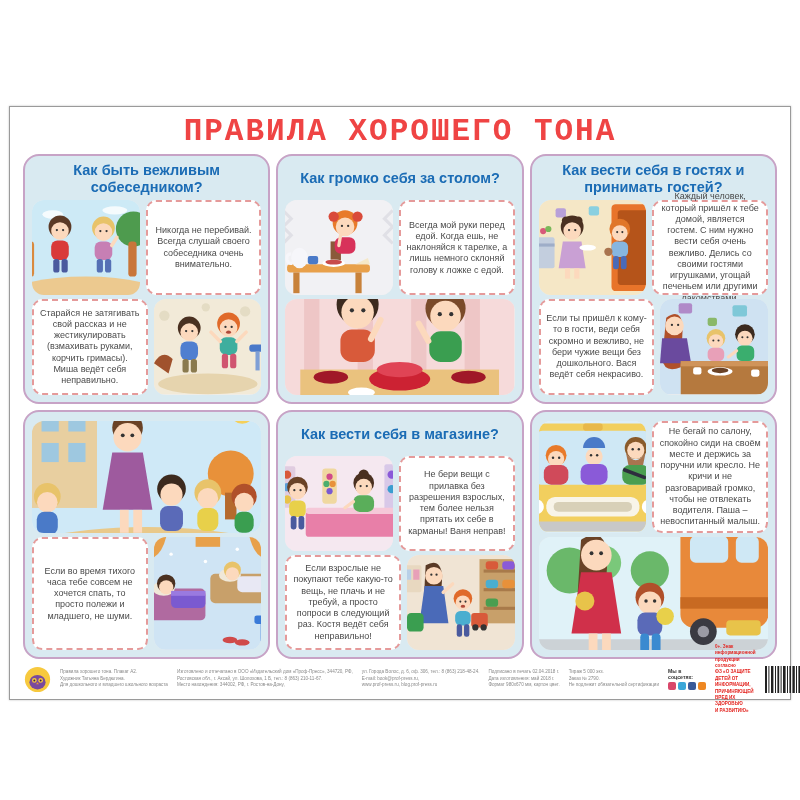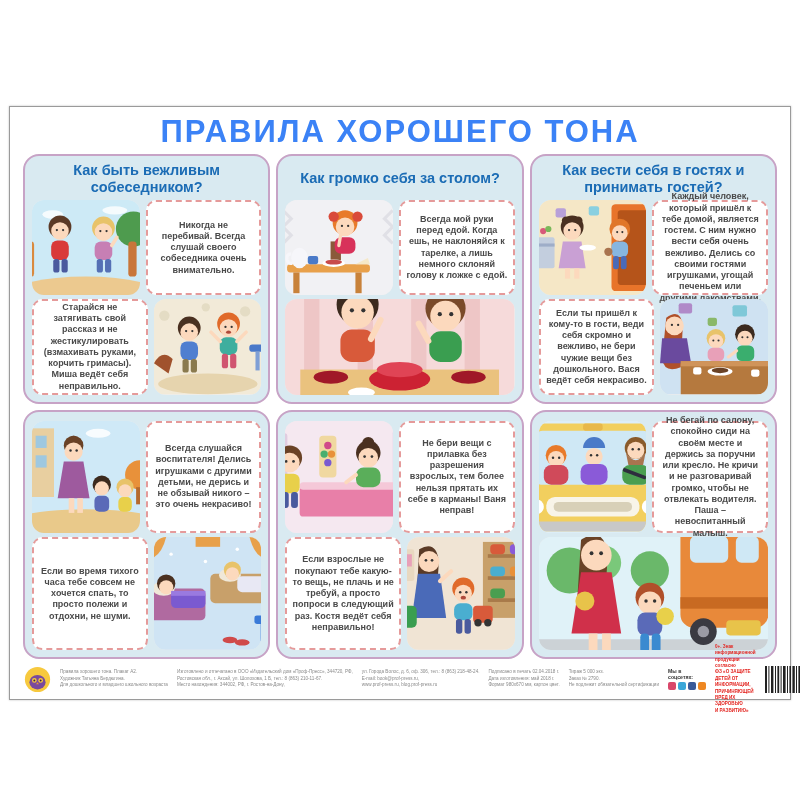--- a/index.html
+++ b/index.html
@@ -6,21 +6,21 @@
   html,body { width:800px; height:800px; background:#ffffff; font-family:"Liberation Sans", sans-serif; overflow:hidden; }
 
   .poster {
     position:absolute; left:9px; top:106px; width:782px; height:594px;
     background:#ffffff; border:1px solid #9a9a9a; box-shadow:0 0 2px rgba(0,0,0,.25);
   }
 
   .poster-title {
     margin-top:7px; text-align:center;
     font-size:31px; font-weight:bold; letter-spacing:2px;
-    color:#3b82f6; font-family:Liberation Sans, sans-serif;
+    color:#ef4444; font-family:Liberation Mono, monospace;
     text-transform:uppercase;
   }
 
   .panels {
     position:absolute; left:13px; right:13px; top:47px; bottom:40px;
     display:grid; grid-template-columns:1fr 1fr 1fr; grid-template-rows:1fr 1fr; gap:6px;
   }
 
   .panel {
     border:2px solid #c7a3c6; border-radius:16px; background:#d9eaf1;
@@ -30,21 +30,21 @@
     color:#1b6cb5; font-weight:bold; font-size:14.5px; line-height:1.12;
     text-align:center; min-height:35px; display:flex; align-items:center; justify-content:center;
   }
   .panel-row { flex:1; display:flex; gap:6px; margin-top:4px; min-height:0; }
   .illus { flex:1.06; border-radius:12px; overflow:hidden; background:#eee; }
   .illus svg { width:100%; height:100%; display:block; }
   .tbox {
     flex:1; background:#ffffff; border:2px dashed #e59a9a; border-radius:10px;
     display:flex; align-items:center; justify-content:center;
     padding:4px 5px; text-align:center;
-    font-size:9px; font-weight:bold; color:#4a4a4a; line-height:1.25;
+    font-size:9px; font-weight:normal; color:#4a4a4a; line-height:1.25;
   }
 
   .footer {
     position:absolute; left:14px; right:14px; bottom:3px; height:34px;
     display:flex; align-items:center; gap:9px;
   }
   .logo { width:27px; height:27px; flex:0 0 auto; }
   .fcol { font-size:4.6px; line-height:1.5; color:#8a8a8a; white-space:nowrap; }
   .social { display:flex; flex-direction:column; gap:2px; }
   .social-label { font-size:5.2px; font-weight:bold; color:#333; }
@@ -291,24 +291,23 @@
               <circle cx="73" cy="55" r="5.8" fill="#fcd9bd"></circle>
             <rect x="67" y="61" width="12" height="13" rx="4" fill="#5a6ab8"></rect>
             <circle cx="92" cy="54" r="7" fill="#e8c36a"></circle>
               <circle cx="92" cy="57" r="5.4" fill="#fcd9bd"></circle>
             <rect x="86.5" y="62" width="11" height="12" rx="4" fill="#e8d04a"></rect>
             <circle cx="111" cy="56" r="6.6" fill="#b0502a"></circle>
               <circle cx="111" cy="59" r="5" fill="#fcd9bd"></circle>
             <rect x="106" y="64" width="10" height="11" rx="4" fill="#3a9e50"></rect>
           </svg>
         </div>
-        <div class="tbox">Всегда слушайся воспитателя! Делись игрушками с другими детьми, не дерись и не обзывай никого – это очень некрасиво!</div>
-      </div>
-      <div class="panel-row">
-        <div class="tbox">Если во время тихого часа тебе совсем не хочется спать, то просто полежи и отдохни, не шуми.</div>
+      </div>
+      <div class="panel-row">
+        <div class="tbox">Если во время тихого часа тебе совсем не хочется спать, то просто полежи и младшего, не шуми.</div>
         <div class="illus">
           <svg viewBox="0 0 120 92" preserveAspectRatio="xMidYMid slice">
             <rect width="120" height="92" fill="#cfe4f4"></rect>
             <circle cx="30" cy="14" r="1.4" fill="#fff"></circle>
               <circle cx="58" cy="20" r="1.4" fill="#fff"></circle>
               <circle cx="84" cy="10" r="1.4" fill="#fff"></circle>
             <path d="M0 0 h26 q-4 16 -14 18 l-12 2 z" fill="#e8a04a"></path>
             <path d="M120 0 h-26 q4 16 14 18 l12 2 z" fill="#e8a04a"></path>
             <rect x="50" y="0" width="20" height="8" fill="#e8a04a"></rect>
             <rect x="6" y="42" width="52" height="26" rx="4" fill="#b06aa0"></rect>
@@ -327,20 +326,21 @@
             <rect x="98" y="64" width="14" height="7" rx="2" fill="#3a7ad8"></rect>
             <rect x="103" y="71" width="4" height="14" fill="#5a94e0"></rect>
             <ellipse cx="78" cy="84" rx="6" ry="2.6" fill="#d04a4a"></ellipse>
             <ellipse cx="88" cy="86" rx="6" ry="2.6" fill="#d04a4a"></ellipse>
           </svg>
         </div>
       </div>
     </div>
 
     <div class="panel">
+      <div class="panel-title">Как вести себя в магазине?</div>
       <div class="panel-row">
         <div class="illus">
           <svg viewBox="0 0 120 92" preserveAspectRatio="xMidYMid slice">
             <rect width="120" height="92" fill="#f5e8f0"></rect>
             <rect x="2" y="10" width="16" height="40" rx="2" fill="#e0cce0"></rect>
             <circle cx="10" cy="18" r="4" fill="#d85a3a"></circle>
               <circle cx="10" cy="30" r="4" fill="#5a9ed8"></circle>
               <circle cx="10" cy="42" r="4" fill="#e8c34a"></circle>
             <rect x="44" y="12" width="14" height="34" rx="3" fill="#f0d8a0"></rect>
             <circle cx="51" cy="20" r="3" fill="#d04a8a"></circle>

